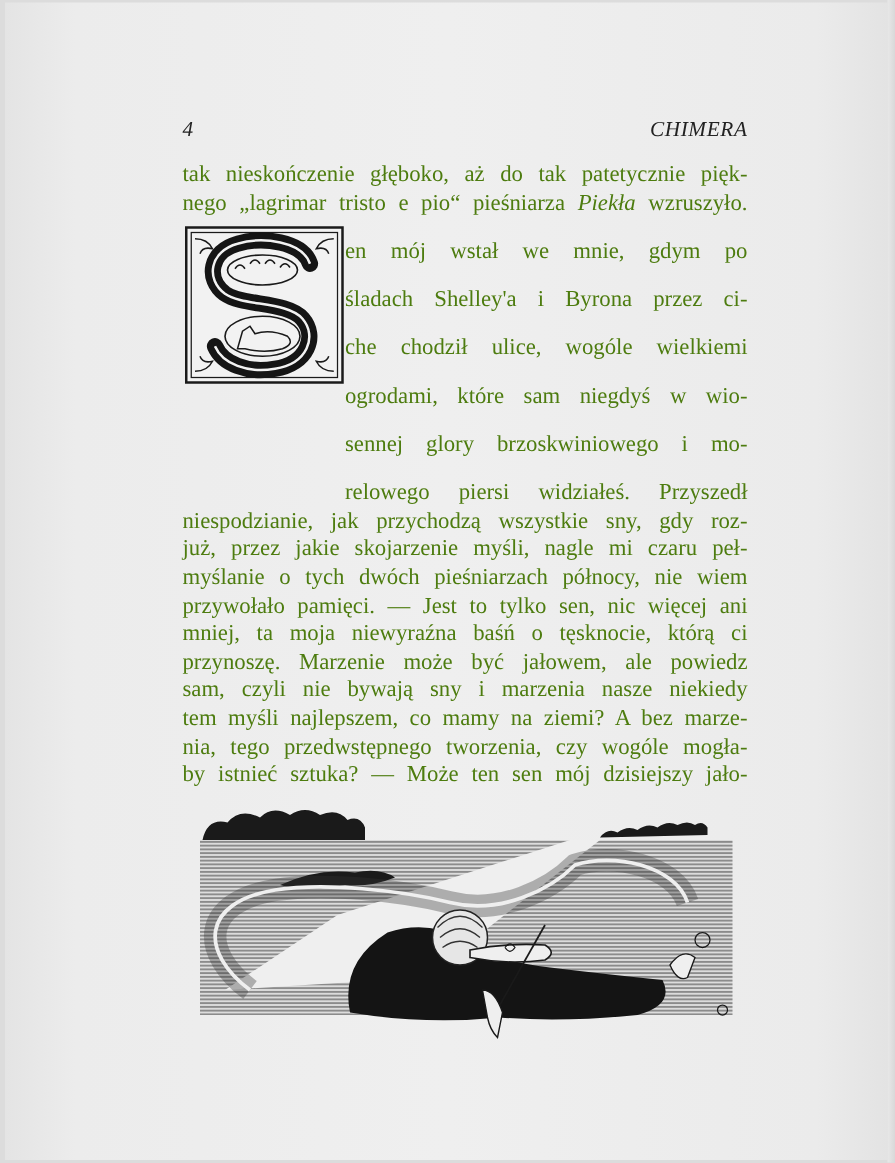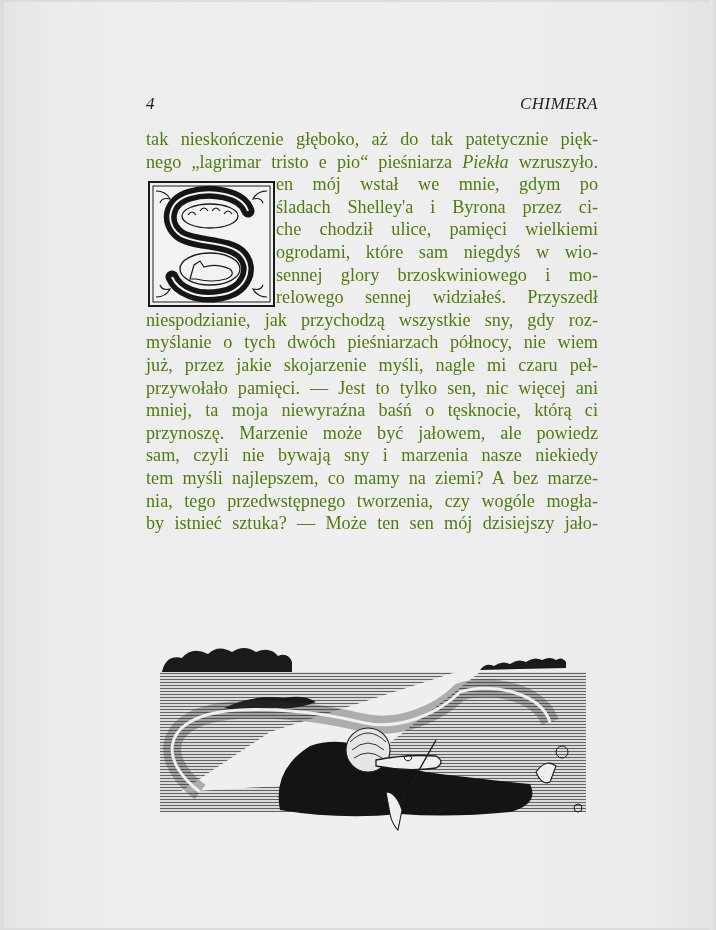--- a/index.html
+++ b/index.html
@@ -22,21 +22,21 @@
     }
     .page-number { position: absolute; left: 0; top: 0; }
     .running-title { position: absolute; right: 0; top: 0; letter-spacing: 0.5px; }
 
     .text-block {
       position: absolute; left: 146px; top: 128px; width: 452px;
       color: #4d7c0f; font-size: 18.2px; line-height: 22.6px;
     }
     .line { display: block; white-space: nowrap; text-align: justify; text-align-last: justify; height: 22.6px; }
     .line.last { text-align-last: left; }
-    .indented { margin-left: 130px; }
+    .indented { margin-left: 130px; margin-top: 16px; }
     .italic { font-style: italic; }
 
     .initial {
       position: absolute; left: 148px; top: 181px; width: 127px; height: 126px;
       border: 2px solid #1a1a1a; background: #f2f2f2; box-sizing: border-box;
     }
     .illustration {
       position: absolute; left: 160px; top: 642px; width: 428px; height: 196px;
     }
   </style>
@@ -49,27 +49,27 @@
 <div class="header">
   <span class="page-number">4</span>
   <span class="running-title">CHIMERA</span>
 </div>
 
 <div class="text-block">
   <span class="line">tak nieskończenie głęboko, aż do tak patetycznie pięk-</span>
   <span class="line"><span>nego „lagrimar tristo e pio“ pieśniarza </span><span class="italic">Piekła</span><span> wzruszyło.</span></span>
   <span class="line indented">en mój wstał we mnie, gdym po</span>
   <span class="line indented">śladach Shelley'a i Byrona przez ci-</span>
-  <span class="line indented">che chodził ulice, pamięci wielkiemi</span>
+  <span class="line indented">che chodził ulice, wogóle wielkiemi</span>
   <span class="line indented">ogrodami, które sam niegdyś w wio-</span>
   <span class="line indented">sennej glory brzoskwiniowego i mo-</span>
-  <span class="line indented">relowego sennej widziałeś. Przyszedł</span>
+  <span class="line indented">relowego piersi widziałeś. Przyszedł</span>
   <span class="line">niespodzianie, jak przychodzą wszystkie sny, gdy roz-</span>
+  <span class="line">już, przez jakie skojarzenie myśli, nagle mi czaru peł-</span>
   <span class="line">myślanie o tych dwóch pieśniarzach północy, nie wiem</span>
-  <span class="line">już, przez jakie skojarzenie myśli, nagle mi czaru peł-</span>
   <span class="line">przywołało pamięci. — Jest to tylko sen, nic więcej ani</span>
   <span class="line">mniej, ta moja niewyraźna baśń o tęsknocie, którą ci</span>
   <span class="line">przynoszę.  Marzenie może być jałowem, ale powiedz</span>
   <span class="line">sam, czyli nie bywają sny i marzenia nasze niekiedy</span>
   <span class="line">tem myśli najlepszem, co mamy na ziemi? A bez marze-</span>
   <span class="line">nia, tego przedwstępnego tworzenia, czy wogóle mogła-</span>
   <span class="line">by istnieć sztuka? — Może ten sen mój dzisiejszy jało-</span>
 </div>
 
 <div class="initial">

